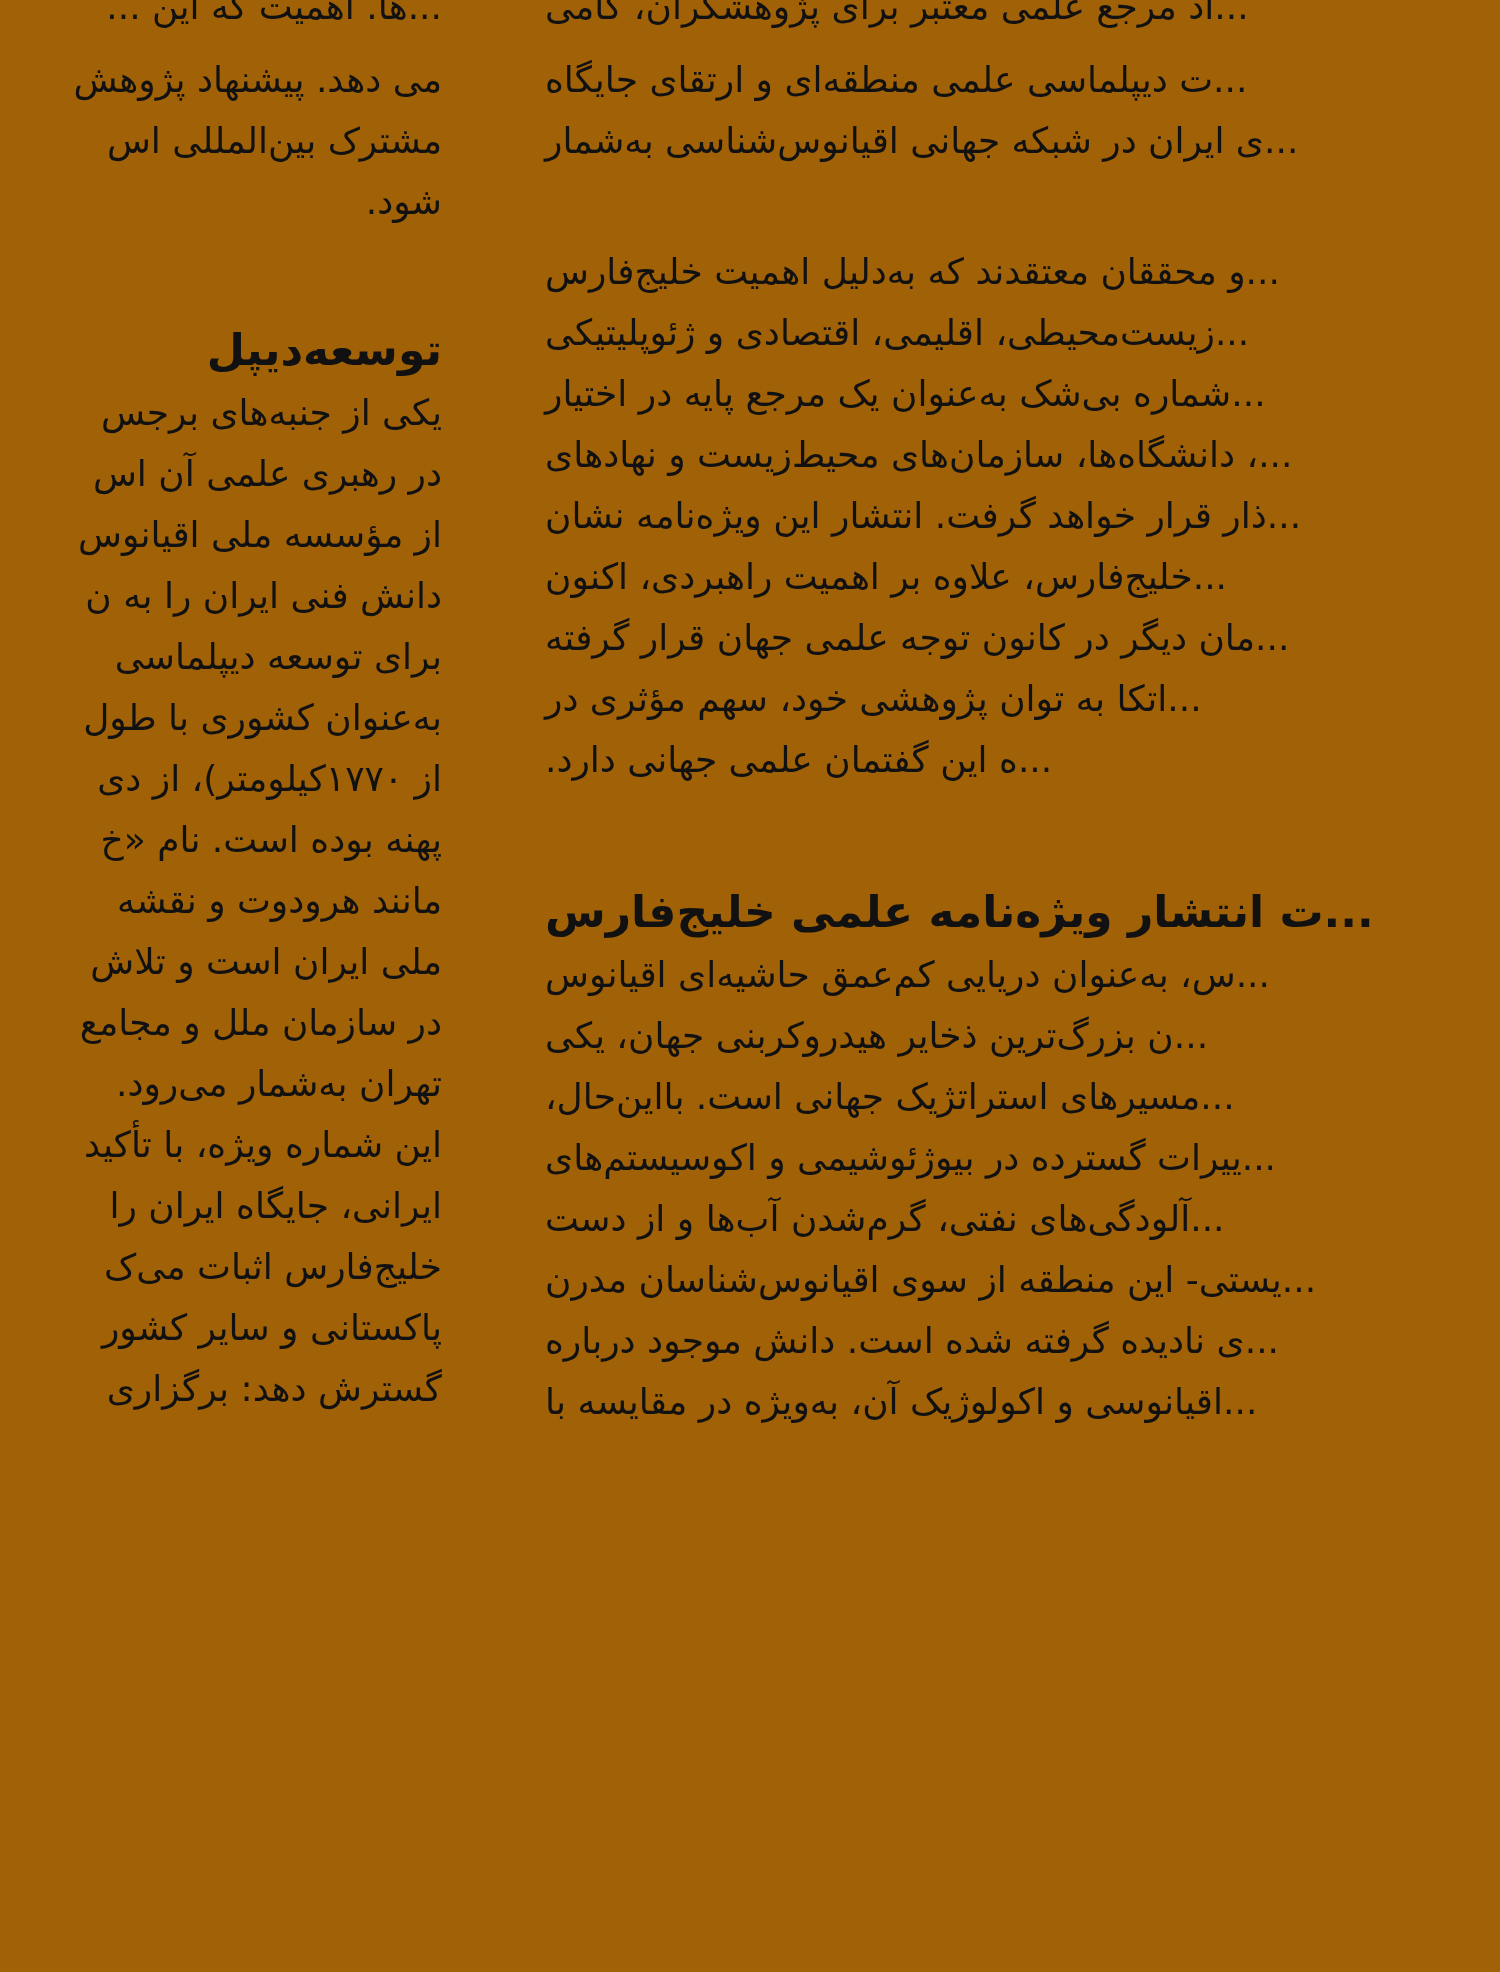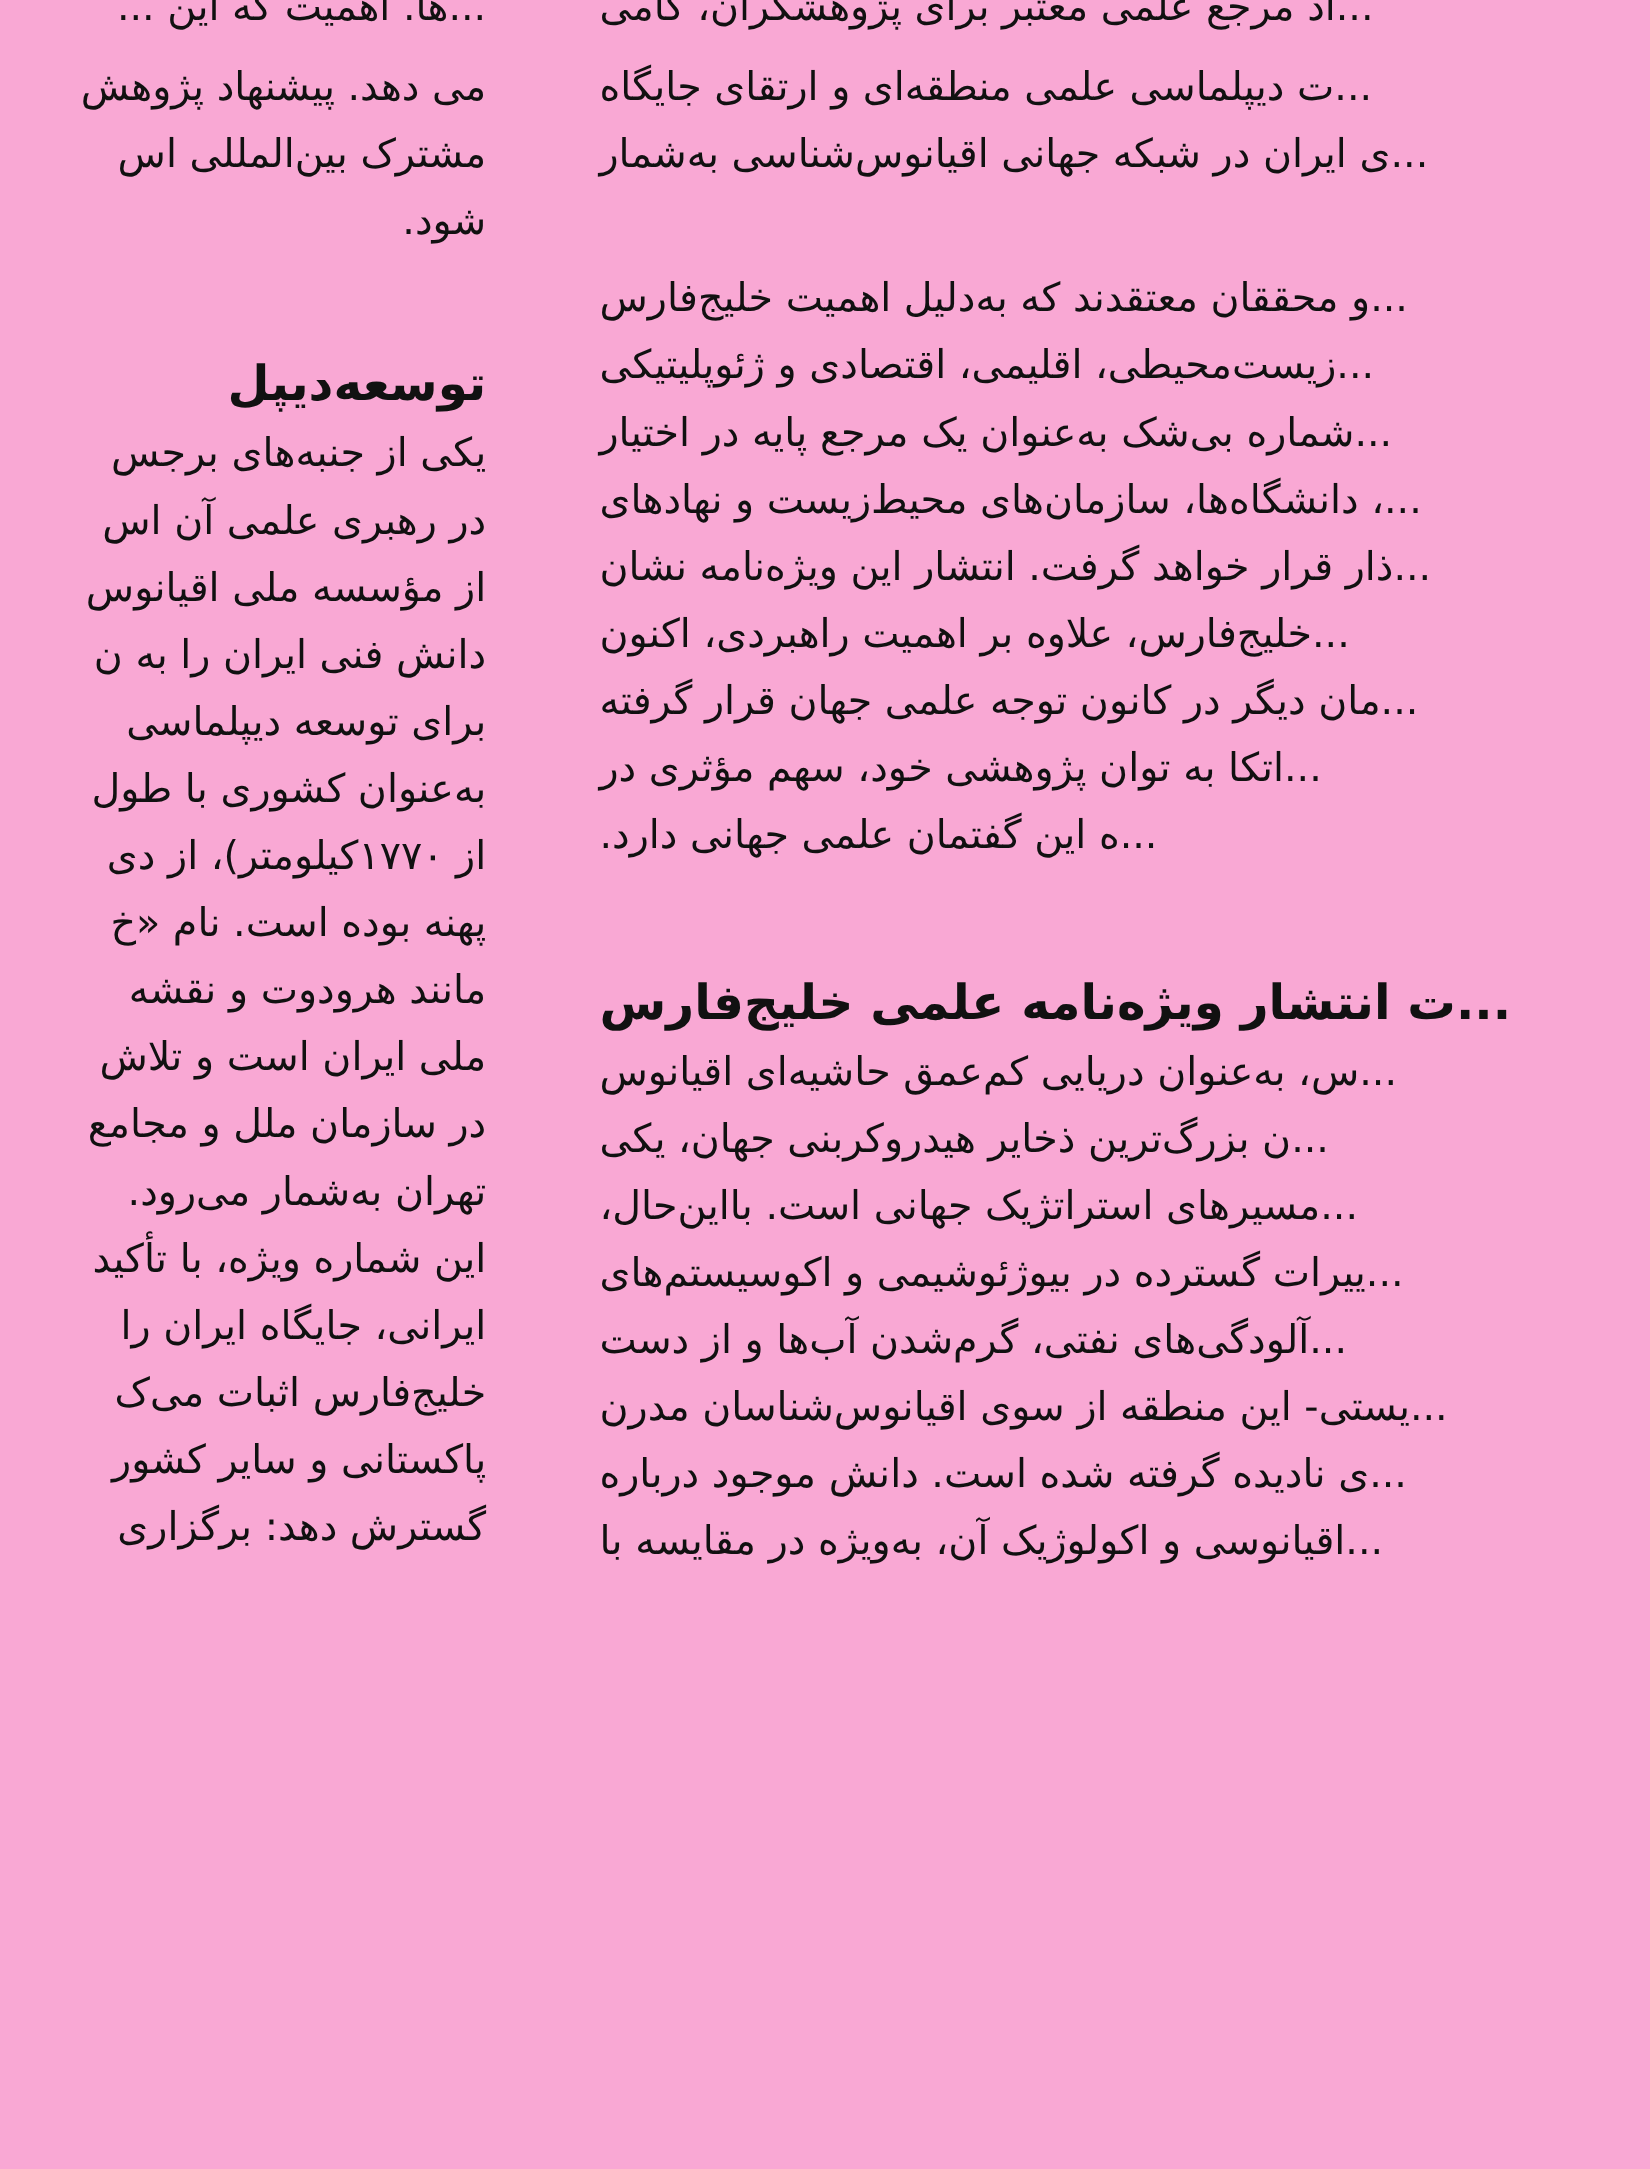--- a/index.html
+++ b/index.html
@@ -12,21 +12,21 @@
     height: 1972px;
     overflow: hidden;
     position: relative;
     font-family: "DejaVu Sans", sans-serif;
     color: #111111;
   }
   .page {
     position: absolute;
     inset: 0;
     overflow: hidden;
-    background: #f9a8d4;
+    background: #a16207;
   }
   
   .col {
     position: absolute;
     top: 0;
     direction: rtl;
     text-align: right;
     white-space: nowrap;
   }
   .col-left {

